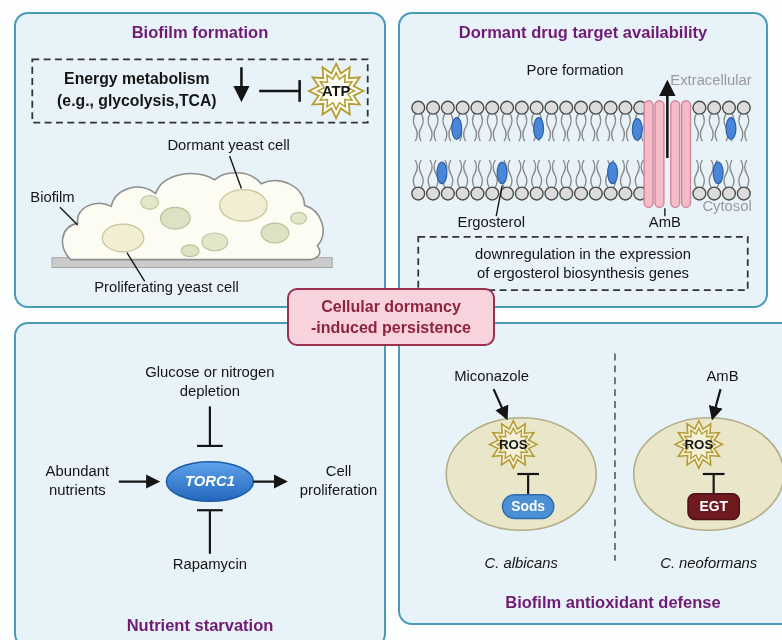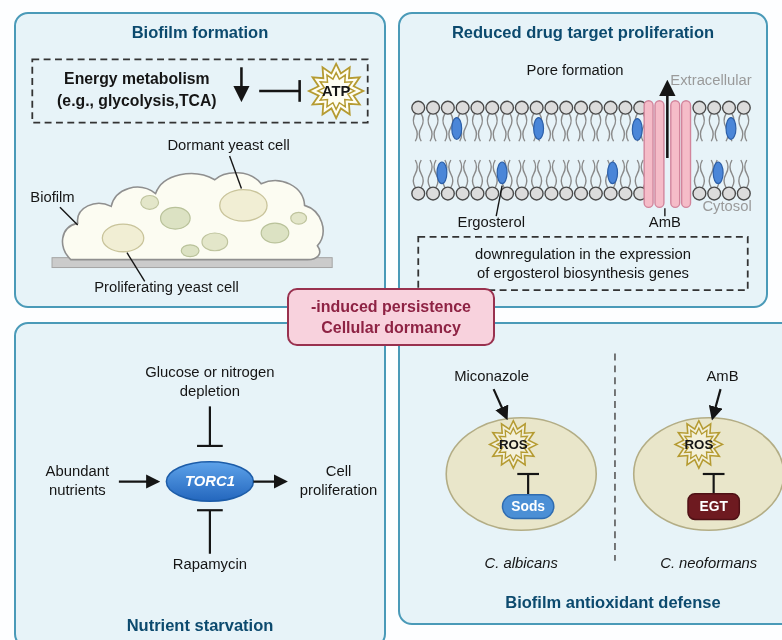--- a/index.html
+++ b/index.html
@@ -4,21 +4,21 @@
 <style>
   * { margin:0; padding:0; box-sizing:border-box; }
   body { font-family:"Liberation Sans",sans-serif; background:#ffffff; }
   .fig { position:relative; width:782px; height:640px; background:#fdfeff; overflow:hidden; }
   .panel { position:absolute; background:#e7f3f8; border:2.5px solid #4a9ab8; border-radius:14px; }
   #p-tl{left:14px;top:12px;width:372px;height:296px;}
   #p-tr{left:398px;top:12px;width:370px;height:296px;}
   #p-bl{left:14px;top:322px;width:372px;height:326px;}
   #p-br{left:398px;top:322px;width:430px;height:303px;}
   .panel svg{position:absolute;left:0;top:0;width:100%;height:100%;}
-  .ptitle{position:absolute;left:0;right:0;text-align:center;font-size:16.5px;font-weight:700;color:#0c4a6e;}
+  .ptitle{position:absolute;left:0;right:0;text-align:center;font-size:16.5px;font-weight:700;color:#701a75;}
   .ptitle.top{top:9px;}
   .ptitle.bottom{bottom:11px;}
   .badge{position:absolute;left:287px;top:288px;width:208px;z-index:5;background:#f8d2dd;
          border:2.5px solid #99314f;border-radius:10px;color:#8e2344;font-weight:700;
          font-size:16px;text-align:center;padding:6px 4px;line-height:1.32;}
   svg text{font-family:"Liberation Sans",sans-serif;font-size:15px;fill:#151515;}
   text.b{font-weight:700;}
   text.b16{font-weight:700;font-size:16px;}
   text.s13{font-size:13.5px;font-weight:700;}
   text.gray{fill:#9a9a9a;}
@@ -174,21 +174,21 @@
 
       <text x="92" y="216" text-anchor="middle">Ergosterol</text>
       <line x1="97" y1="205" x2="103" y2="174" class="ptr"></line>
       <text x="268" y="216" text-anchor="middle">AmB</text>
       <line x1="268" y1="205" x2="268" y2="197" class="ptr"></line>
 
       <rect x="18" y="226" width="334" height="54" class="dash"></rect>
       <text x="185" y="248" text-anchor="middle">downregulation in the expression</text>
       <text x="185" y="268" text-anchor="middle">of ergosterol biosynthesis genes</text>
     </svg>
-    <div class="ptitle top">Reduced drug target proliferation</div>
+    <div class="ptitle top">Dormant drug target availability</div>
   </div>
 
   <div class="panel" id="p-bl">
     <svg viewBox="0 0 372 303">
       <defs>
         <marker id="arrBL" viewBox="0 0 10 10" refX="8" refY="5" markerWidth="6.5" markerHeight="6.5" orient="auto-start-reverse">
           <path d="M0 0 L10 5 L0 10 z" fill="#151515"></path>
         </marker>
         <linearGradient id="torcG" x1="0" y1="0" x2="0" y2="1">
           <stop offset="0" stop-color="#5ea3ea"></stop>
@@ -256,17 +256,17 @@
         <line x1="276" y1="152" x2="298" y2="152" class="ln"></line>
       </g>
       <rect x="261" y="172" width="52" height="26" rx="7" fill="#6e1a20" stroke="#4f1115" stroke-width="1.5"></rect>
       <text x="287" y="190" text-anchor="middle" class="wh">EGT</text>
       <text x="282" y="247" text-anchor="middle" class="it">C. neoformans</text>
     </svg>
     <div class="ptitle bottom">Biofilm antioxidant defense</div>
   </div>
 
   <div class="badge">
+    <div>Cellular dormancy</div>
     <div>-induced persistence</div>
-    <div>Cellular dormancy</div>
   </div>
 
 </div>
 
 </body></html>

